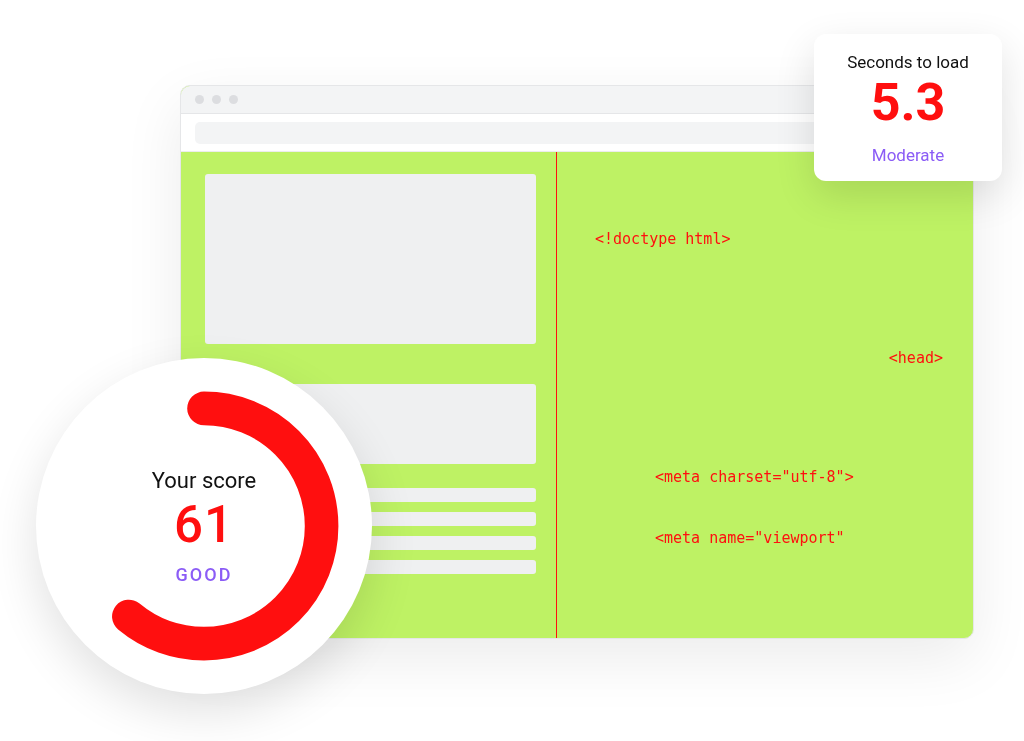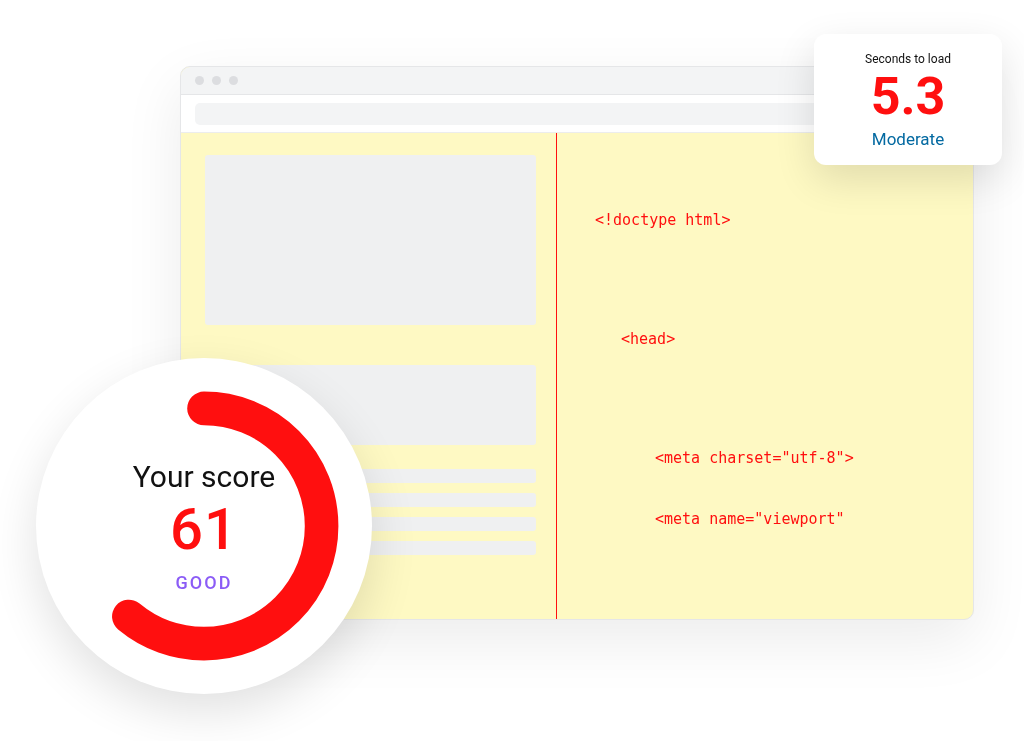--- a/index.html
+++ b/index.html
@@ -7,24 +7,24 @@
   body {
     font-family: -apple-system, BlinkMacSystemFont, "Segoe UI", Roboto, Helvetica, Arial, sans-serif;
     background: transparent;
     position: relative;
   }
 
   
   .browser {
     position: absolute;
     left: 180px;
-    top: 66px;
+    top: 85px;
     width: 794px;
     height: 554px;
-    background: #fef9c3;
+    background: #bef264;
     border: 1px solid #e5e6e8;
     border-radius: 10px;
     box-shadow: 0 20px 60px rgba(0,0,0,0.08);
     overflow: hidden;
   }
   .browser-titlebar {
     height: 28px;
     background: #f3f4f5;
     border-bottom: 1px solid #e5e6e8;
     display: flex;
@@ -67,21 +67,21 @@
   .right-col {
     flex: 1;
     padding: 36px 30px 20px 38px;
     font-family: "SFMono-Regular", ui-monospace, Menlo, Consolas, monospace;
     font-size: 15px;
     line-height: 1.35;
     color:#ff0f0f;
     white-space: pre;
   }
   .code-line { display:block; }
-  .ind1 { padding-left: 26px; }
+  .ind1 { padding-left: 26px; text-align: right; }
   .ind2 { padding-left: 60px; } 
   .gap  { height: 18px; }
 
   
   .score-card {
     position: absolute;
     left: 36px;
     top: 358px;
     width: 336px;
     height: 336px;
@@ -92,39 +92,39 @@
     align-items:center;
     justify-content:center;
   }
   .gauge-wrap { position:relative; width:280px; height:280px; }
   .gauge-wrap svg { position:absolute; inset:0; width:100%; height:100%; transform:rotate(-90deg); }
   .gauge-text {
     position:absolute; inset:0;
     display:flex; flex-direction:column; align-items:center; justify-content:center;
     gap:6px;
   }
-  .score-label { font-size:30px; color:#111; }
-  .score-value { font-size:58px; font-weight:500; color:#ff0f0f; letter-spacing:1px; line-height:1; }
+  .score-label { font-size:22px; color:#111; }
+  .score-value { font-size:51px; font-weight:500; color:#ff0f0f; letter-spacing:1px; line-height:1; }
   .score-rating{ font-size:18px; font-weight:500; color:#8b5cf6; letter-spacing:2px; margin-top:8px; }
 
   
   .load-card {
     position:absolute;
     right:22px;
     top:34px;
     width:188px;
     background:#ffffff;
     border-radius:12px;
     box-shadow:0 14px 40px rgba(0,0,0,0.12);
     padding:18px 10px 16px 10px;
     text-align:center;
   }
-  .load-label { font-size:12px; color:#111; margin-bottom:4px; }
+  .load-label { font-size:17px; color:#111; margin-bottom:4px; }
   .load-value { font-size:52px; font-weight:700; color:#ff0f0f; line-height:1.05; }
-  .load-rating{ font-size:17px; color:#0369a1; margin-top:4px; }
+  .load-rating{ font-size:17px; color:#8b5cf6; margin-top:14px; }
 </style>
 </head>
 <body>
 
 <div class="browser">
   <div class="browser-titlebar">
     <span class="traffic-dot"></span>
     <span class="traffic-dot"></span>
     <span class="traffic-dot"></span>
   </div>

